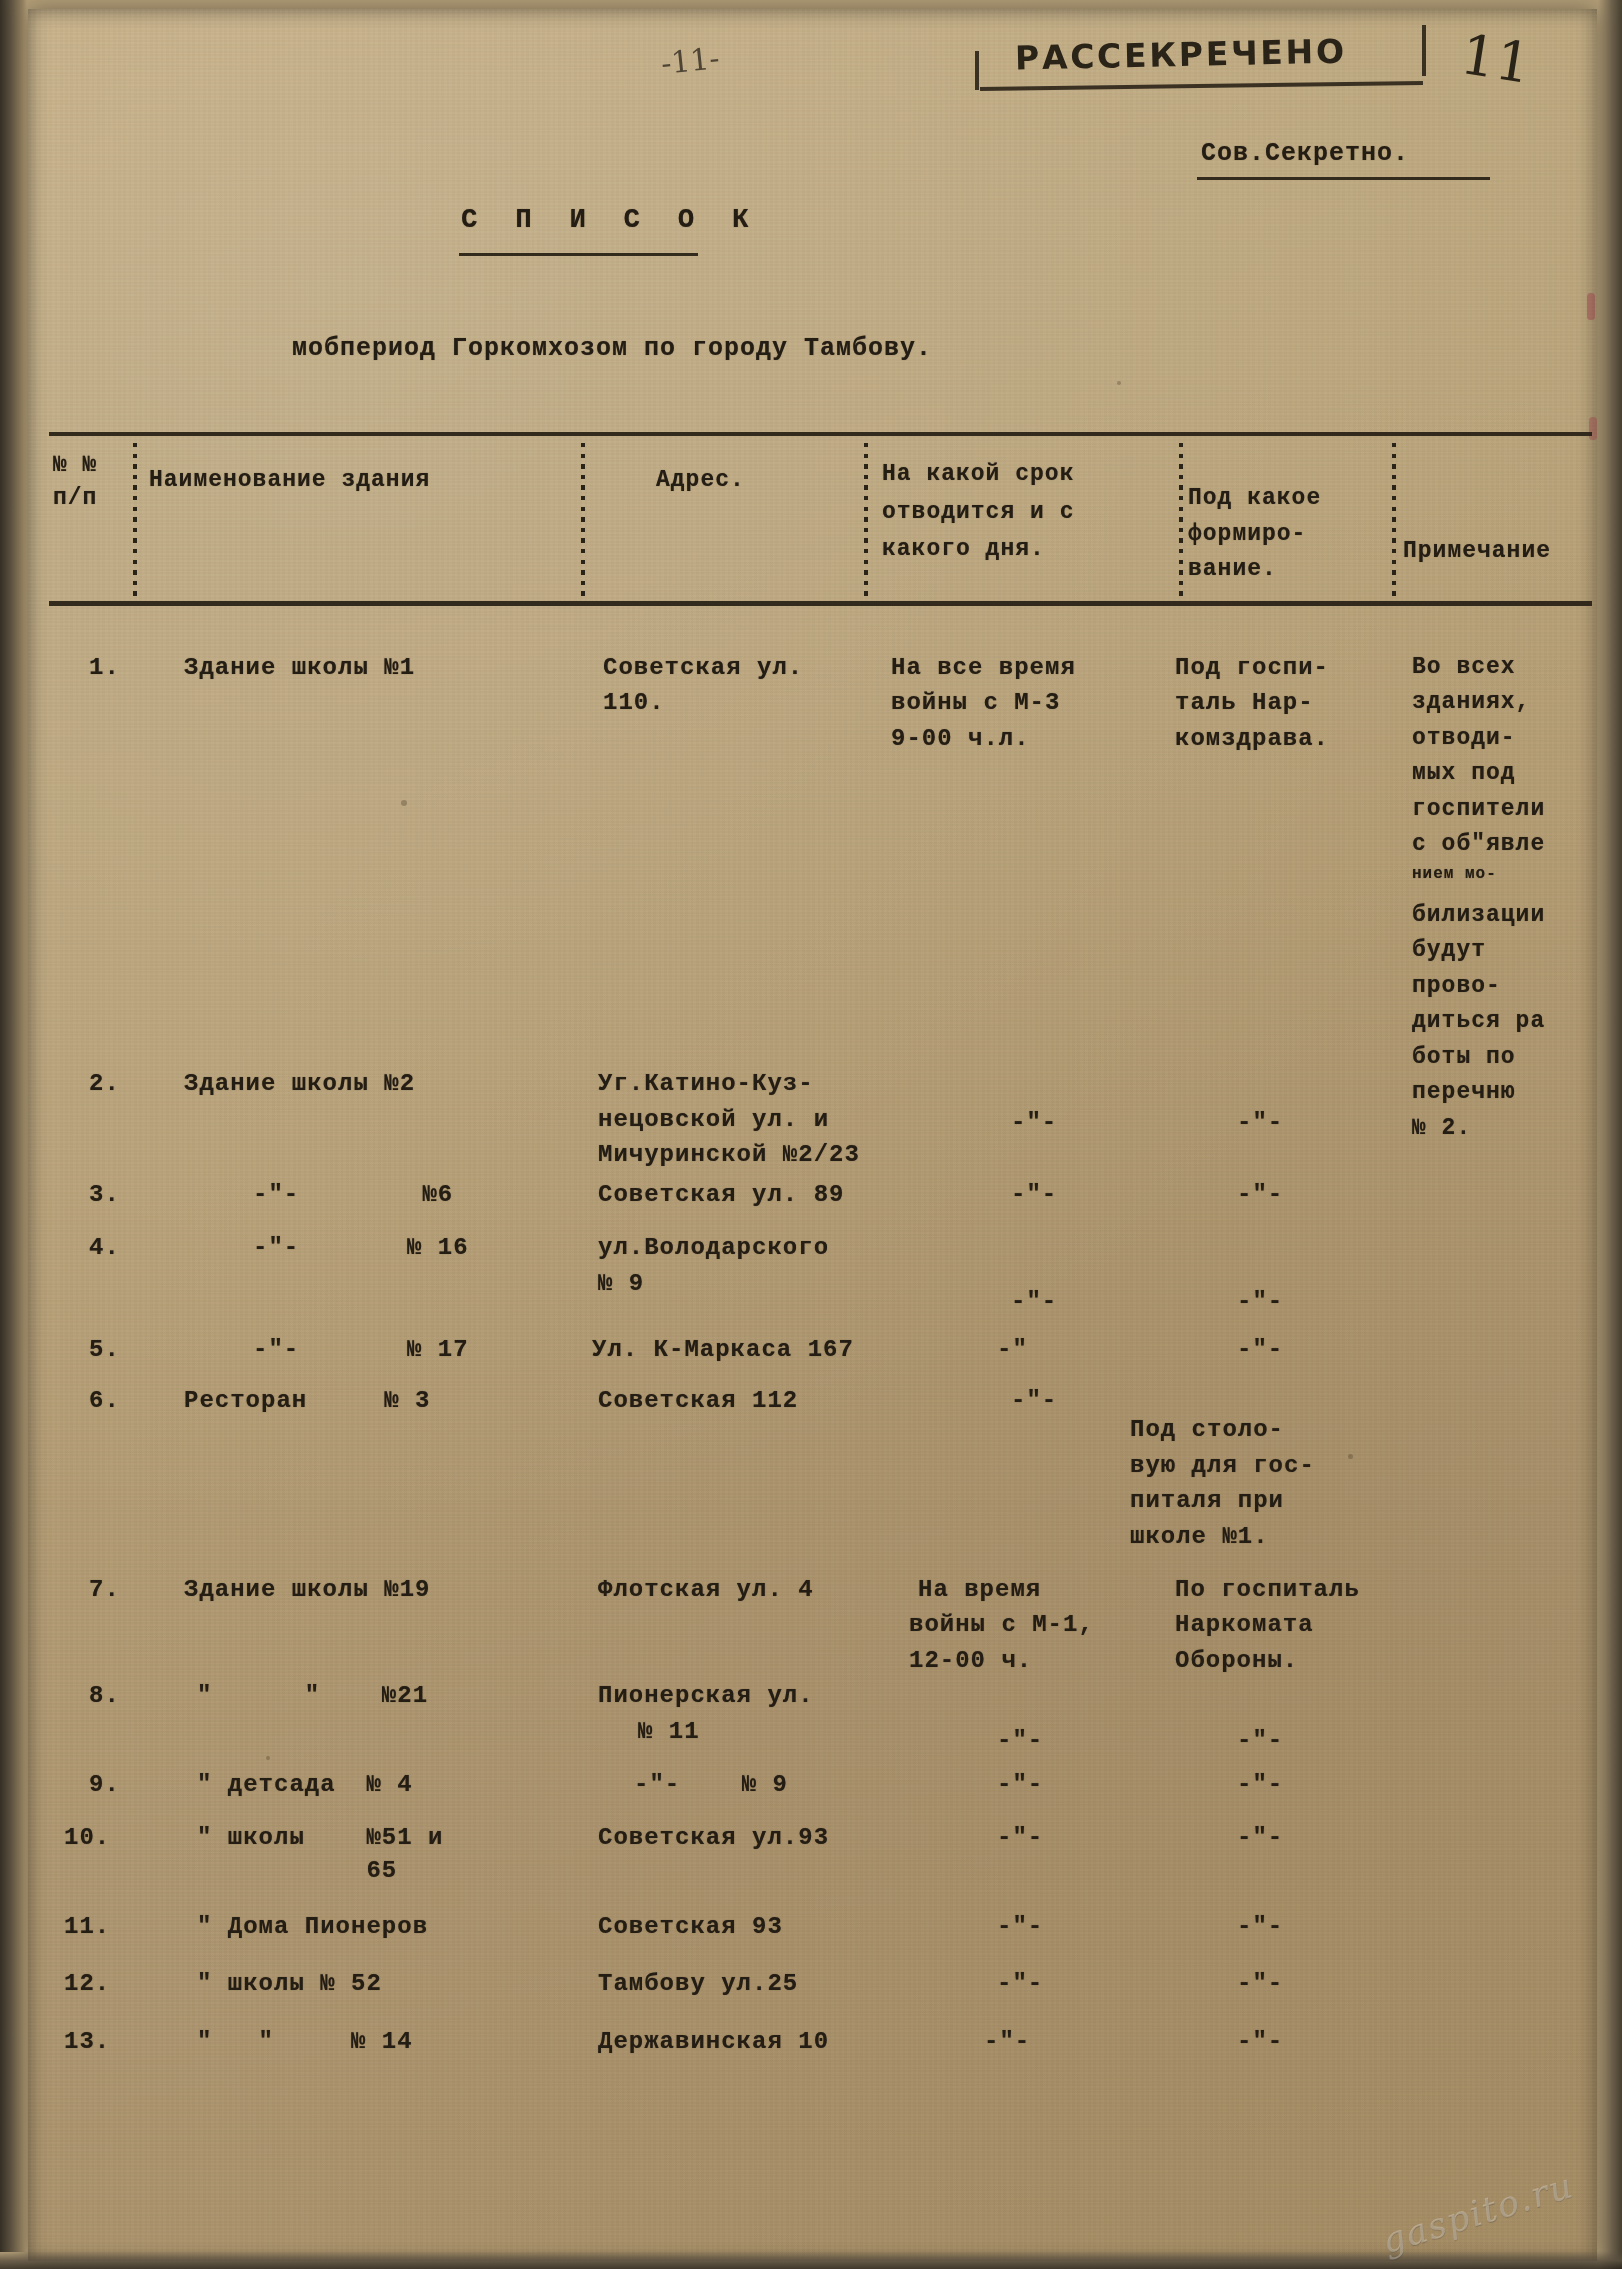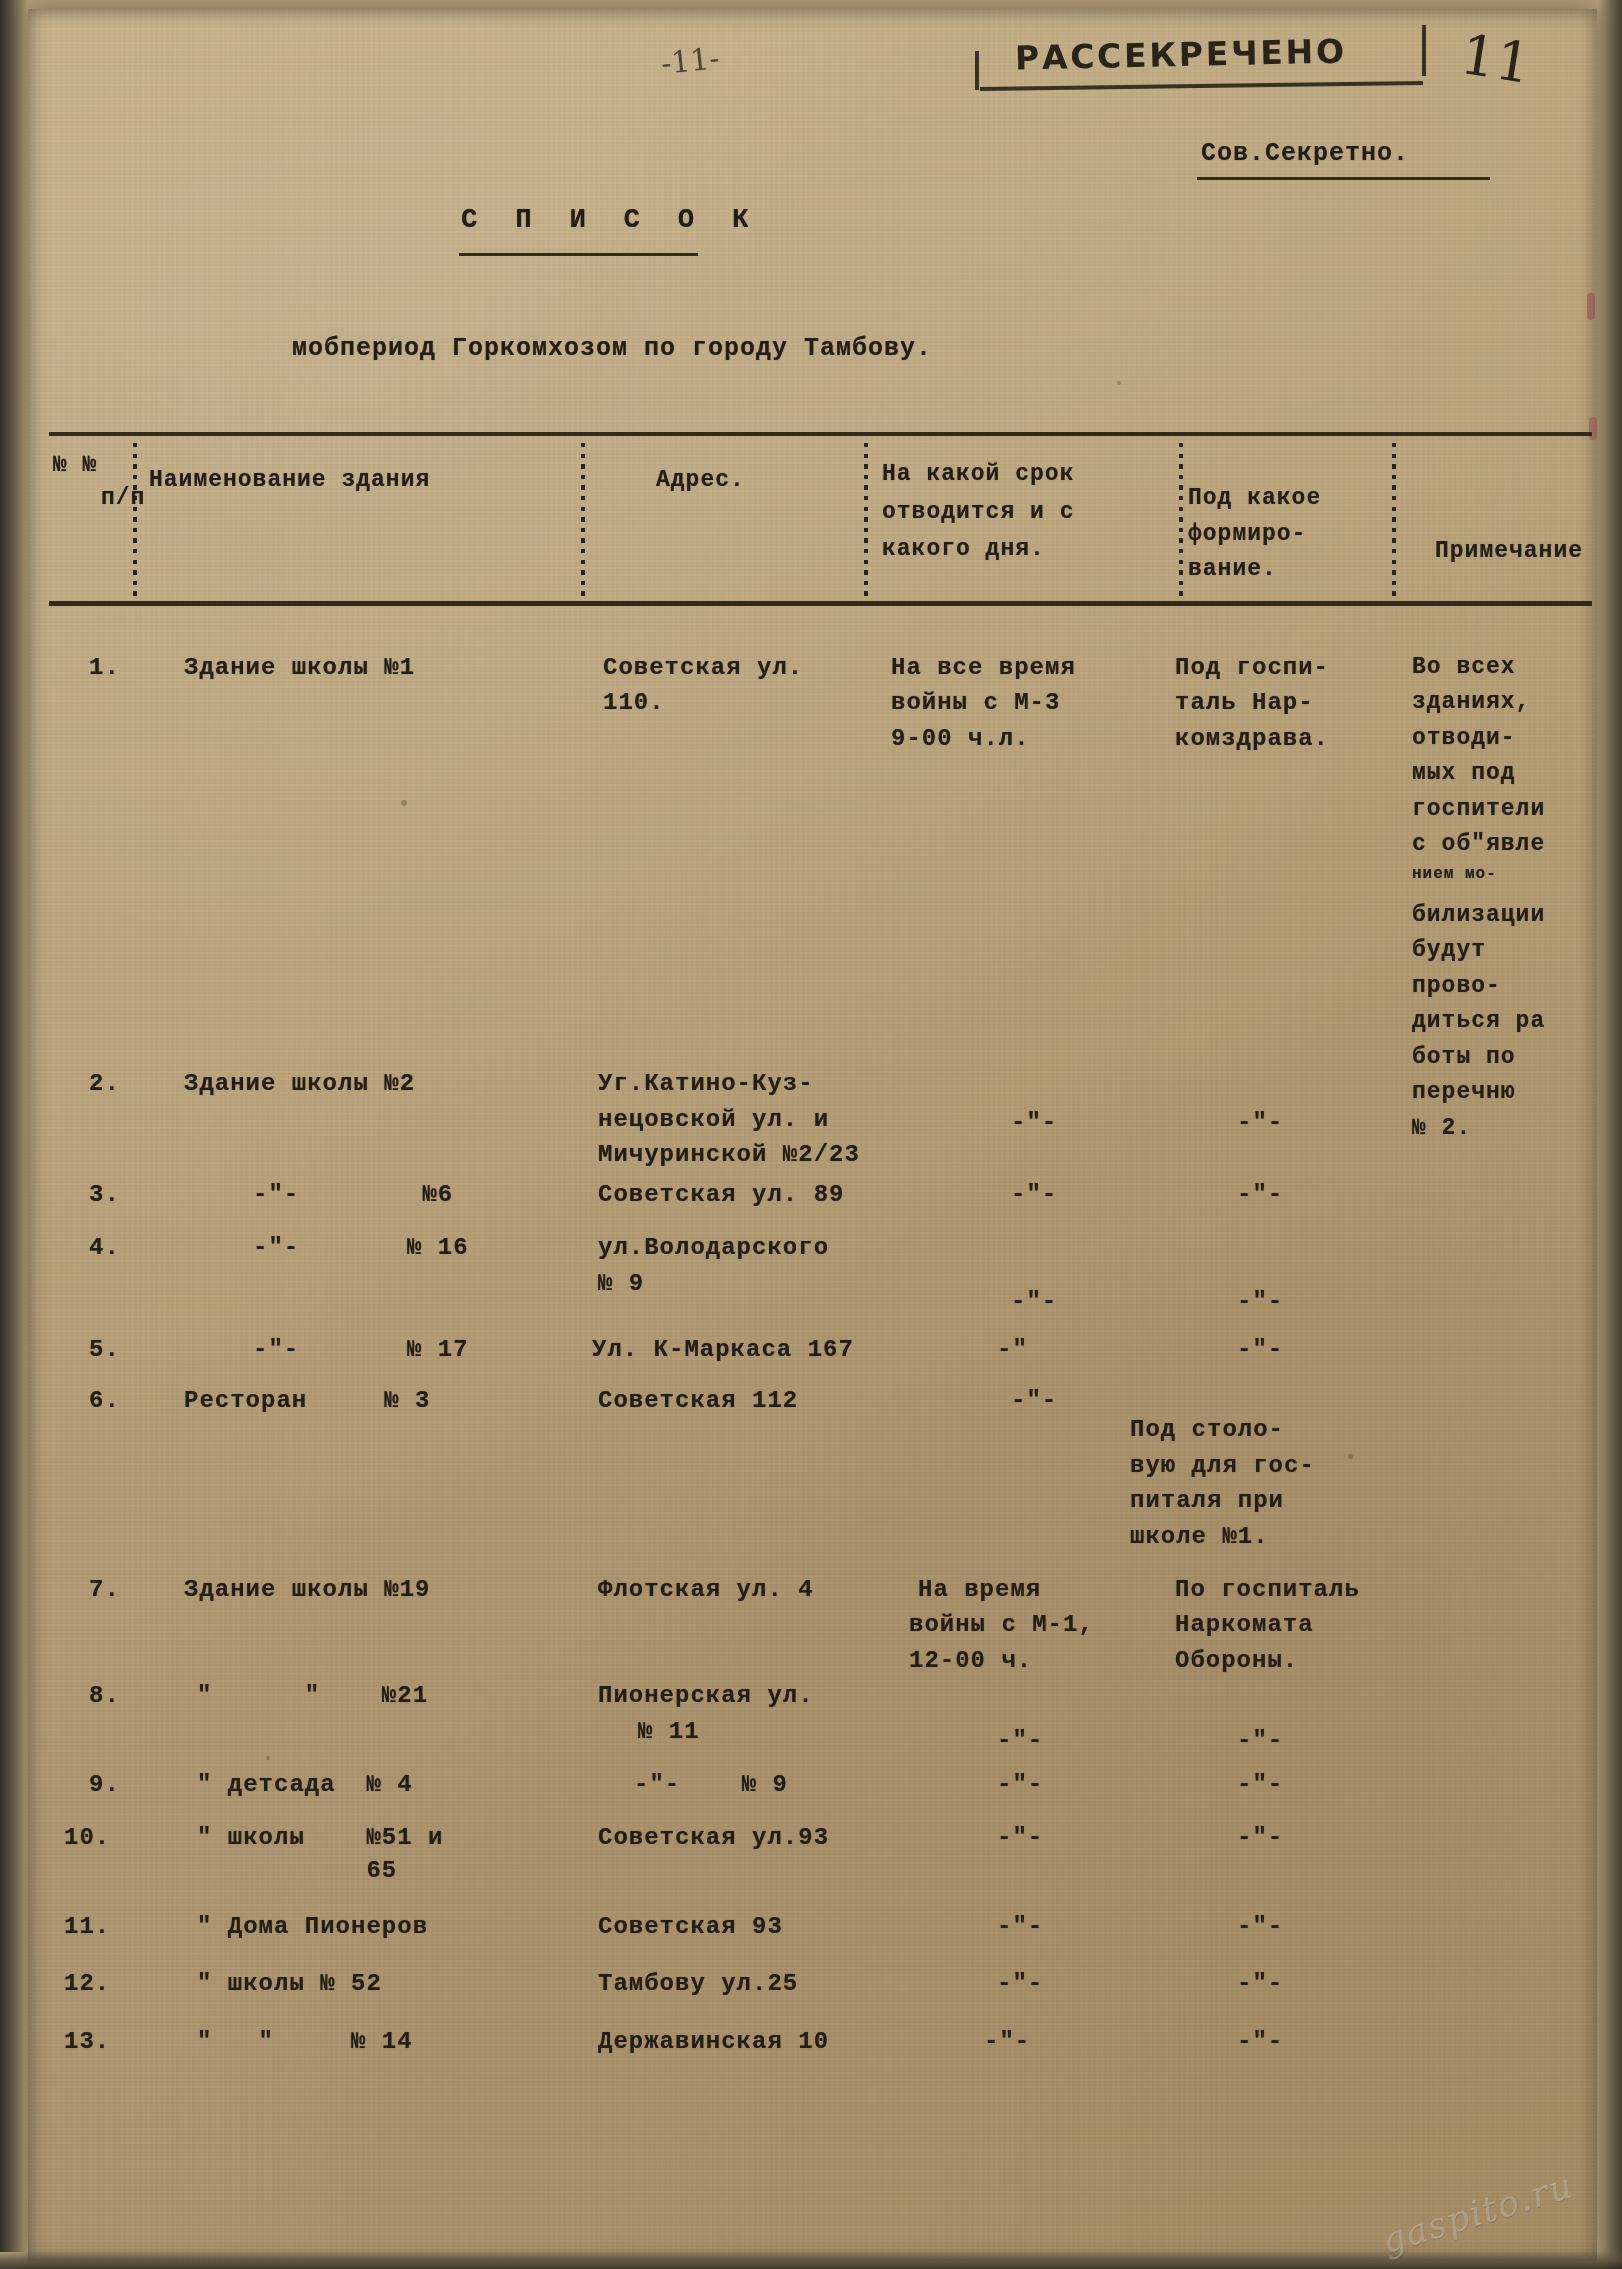--- a/index.html
+++ b/index.html
@@ -161,30 +161,30 @@
   <div class="rule" style="left:49px;top:432px;width:1543px;height:3.5px;"></div>
   <div class="rule" style="left:49px;top:601px;width:1543px;height:5.3px;"></div>
 
   <div class="dots" style="left:133px;top:443px;height:155px;"></div>
   <div class="dots" style="left:581px;top:443px;height:155px;"></div>
   <div class="dots" style="left:864px;top:443px;height:155px;"></div>
   <div class="dots" style="left:1179px;top:443px;height:155px;"></div>
   <div class="dots" style="left:1392px;top:443px;height:155px;"></div>
 
   <div class="txt" style="left:53px;top:450px;font-size:23px;">№ №</div>
-  <div class="txt" style="left:53px;top:483px;font-size:23px;margin-left:48px;">п/п</div>
+  <div class="txt" style="left:53px;top:483px;font-size:23px;">п/п</div>
   <div class="txt" style="left:149px;top:465px;font-size:23px;">Наименование здания</div>
   <div class="txt" style="left:656px;top:465px;font-size:23px;">Адрес.</div>
   <div class="txt" style="left:882px;top:459px;font-size:23px;">На какой срок</div>
   <div class="txt" style="left:882px;top:497px;font-size:23px;">отводится и с</div>
   <div class="txt" style="left:882px;top:534px;font-size:23px;">какого дня.</div>
   <div class="txt" style="left:1188px;top:483px;font-size:23px;">Под какое</div>
   <div class="txt" style="left:1188px;top:519px;font-size:23px;">формиро-</div>
   <div class="txt" style="left:1188px;top:554px;font-size:23px;">вание.</div>
-  <div class="txt" style="left:1435px;top:536px;font-size:23px;">Примечание</div>
+  <div class="txt" style="left:1403px;top:536px;font-size:23px;">Примечание</div>
 
   <div class="txt" style="left:89px;top:652px;font-size:24px;">1.</div>
   <div class="txt" style="left:184px;top:652px;font-size:24px;">Здание школы №1</div>
   <div class="txt" style="left:603px;top:652px;font-size:24px;">Советская ул.</div>
   <div class="txt" style="left:603px;top:687px;font-size:24px;">110.</div>
   <div class="txt" style="left:891px;top:652px;font-size:24px;">На все время</div>
   <div class="txt" style="left:891px;top:687px;font-size:24px;">войны с М-3</div>
   <div class="txt" style="left:891px;top:723px;font-size:24px;">9-00 ч.л.</div>
   <div class="txt" style="left:1175px;top:652px;font-size:24px;">Под госпи-</div>
   <div class="txt" style="left:1175px;top:687px;font-size:24px;">таль Нар-</div>

